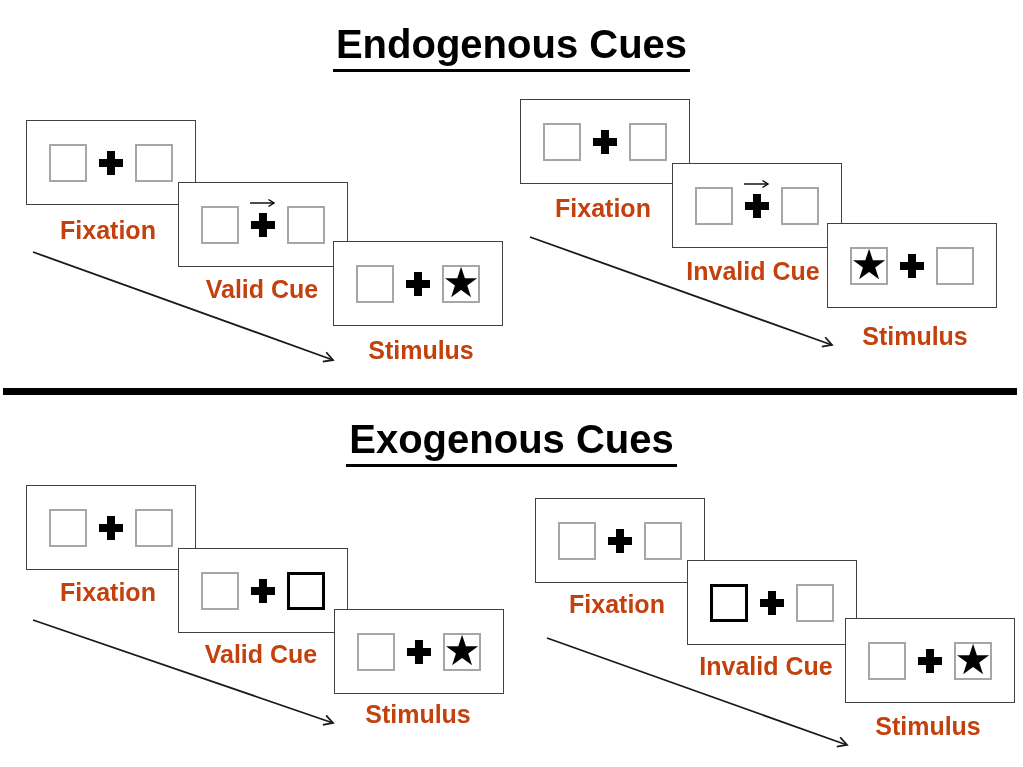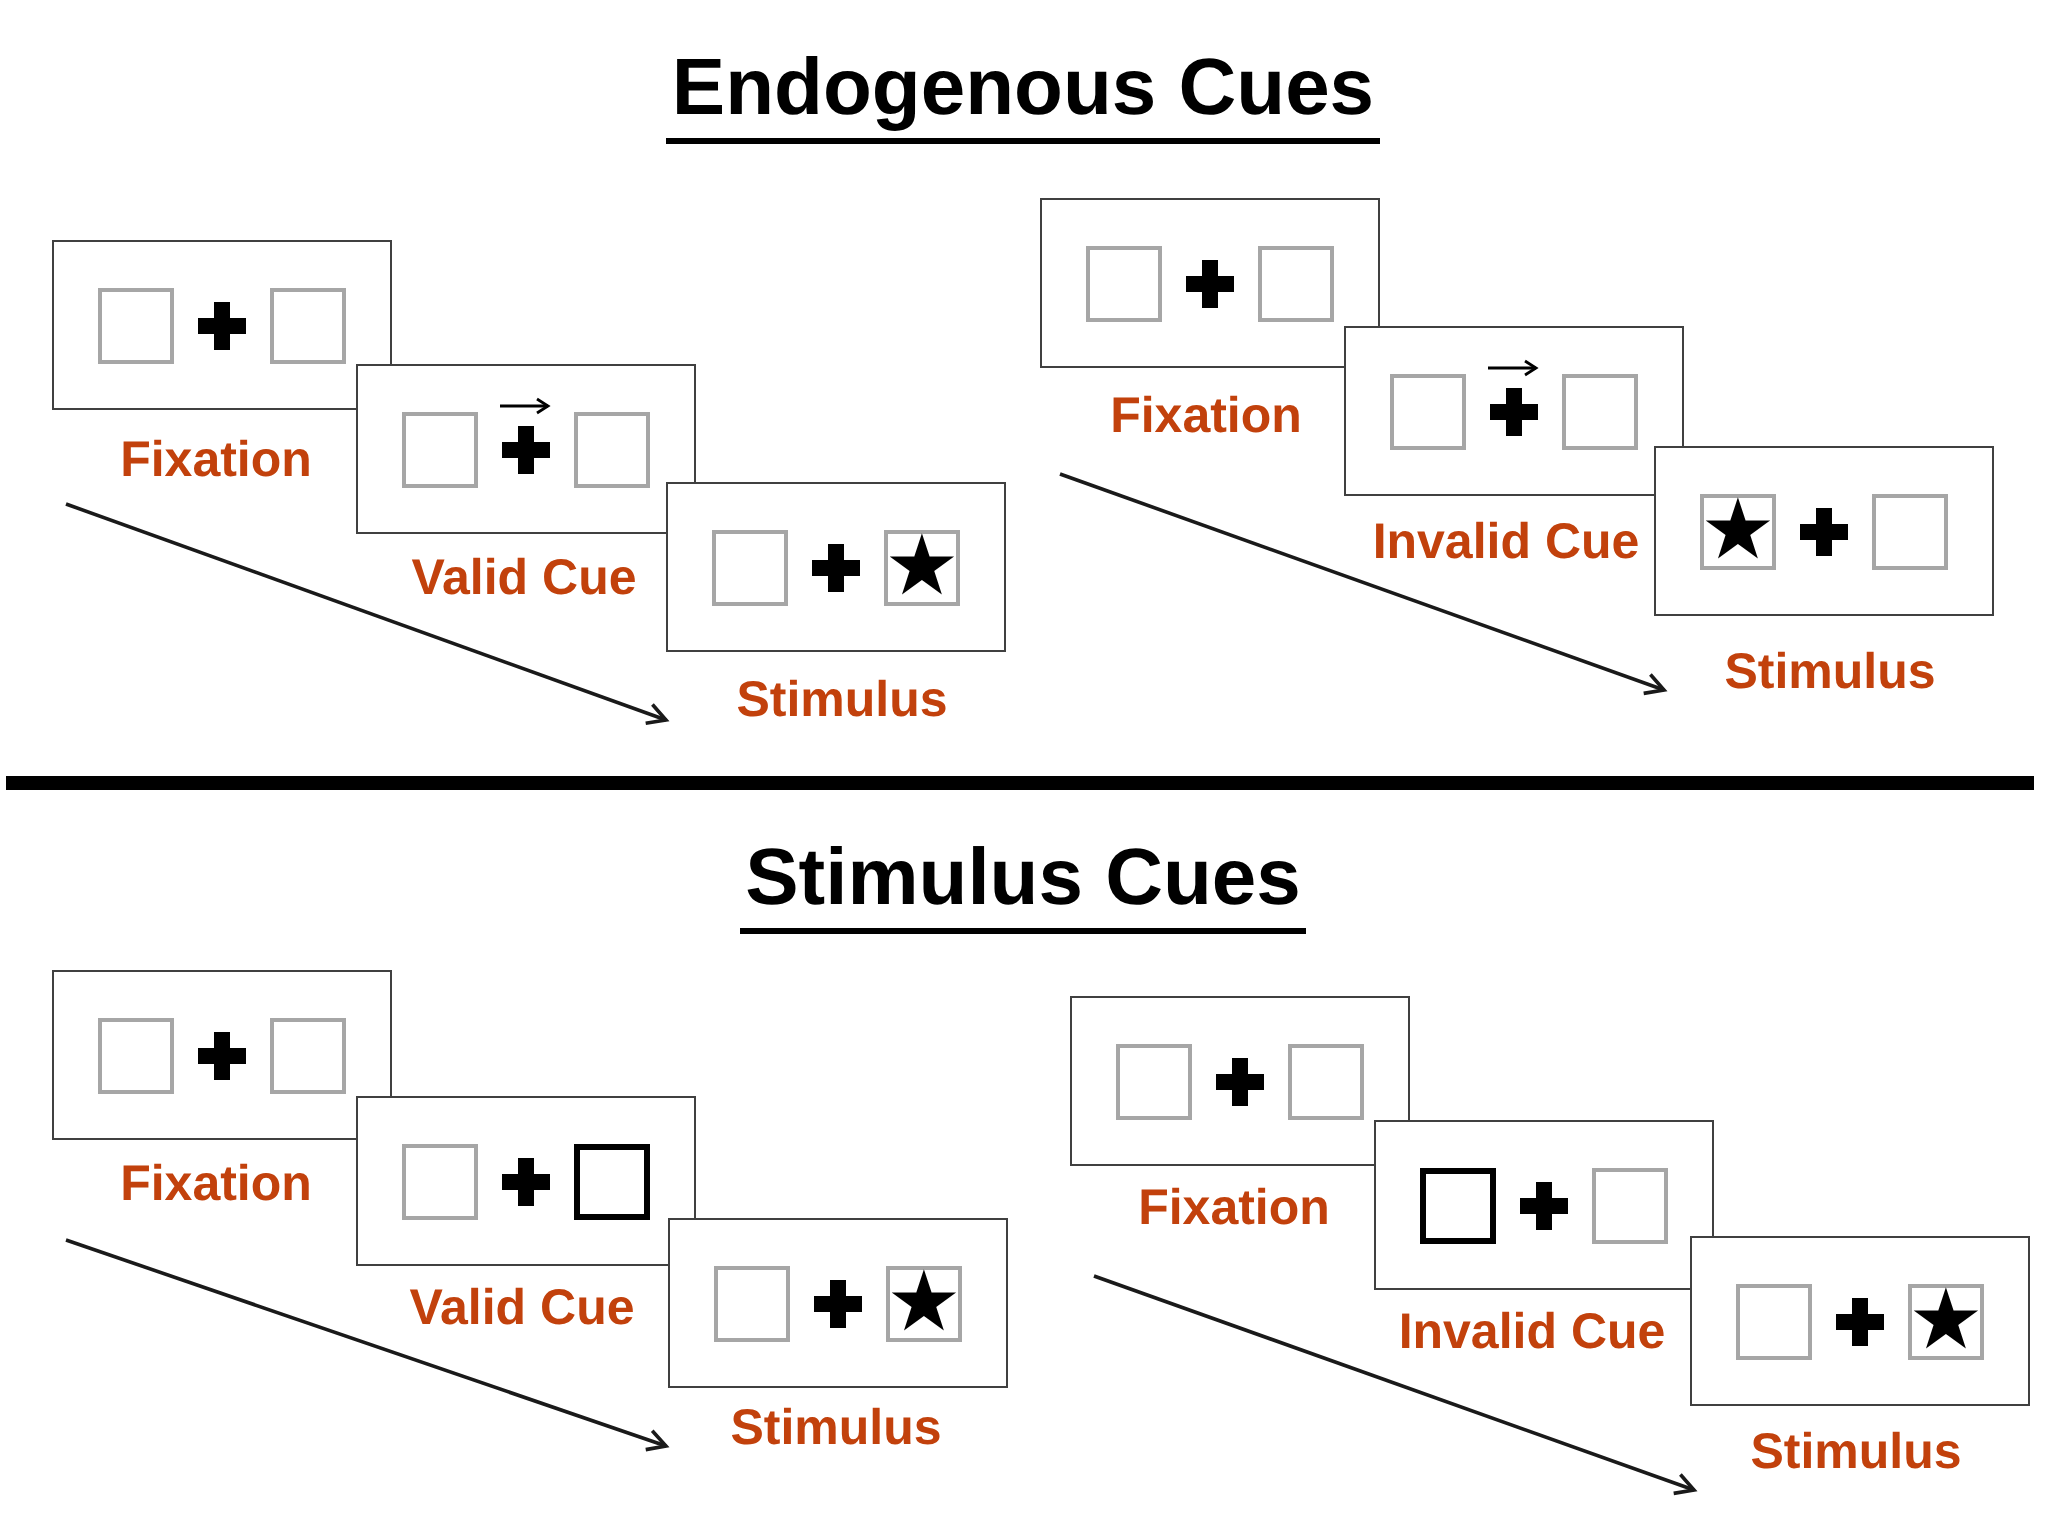--- a/index.html
+++ b/index.html
@@ -117,21 +117,21 @@
 <div class="flabel" style="left:513px;top:194px;">Fixation</div>
 <div class="flabel" style="left:663px;top:257px;">Invalid Cue</div>
 <div class="flabel" style="left:825px;top:322px;">Stimulus</div>
 <svg class="tl-arrow" style="left:527px;top:234px;" width="312" height="118">
   <line x1="3" y1="3" x2="305" y2="111" stroke="#1a1a1a" stroke-width="1.8" marker-end="url(#ah)"></line>
 </svg>
 
 <div class="divider" style="top:388px;"></div>
 
 <div class="title" style="top:417px;">
-  <span>Stimulus Cues</span>
+  <span>Exogenous Cues</span>
 </div>
 
 <div class="card" style="left:26px;top:485px;">
   <div class="box"></div>
   <div class="center">
       <div class="plus"></div>
     </div>
   <div class="box"></div>
 </div>
 <div class="card" style="left:178px;top:548px;">

